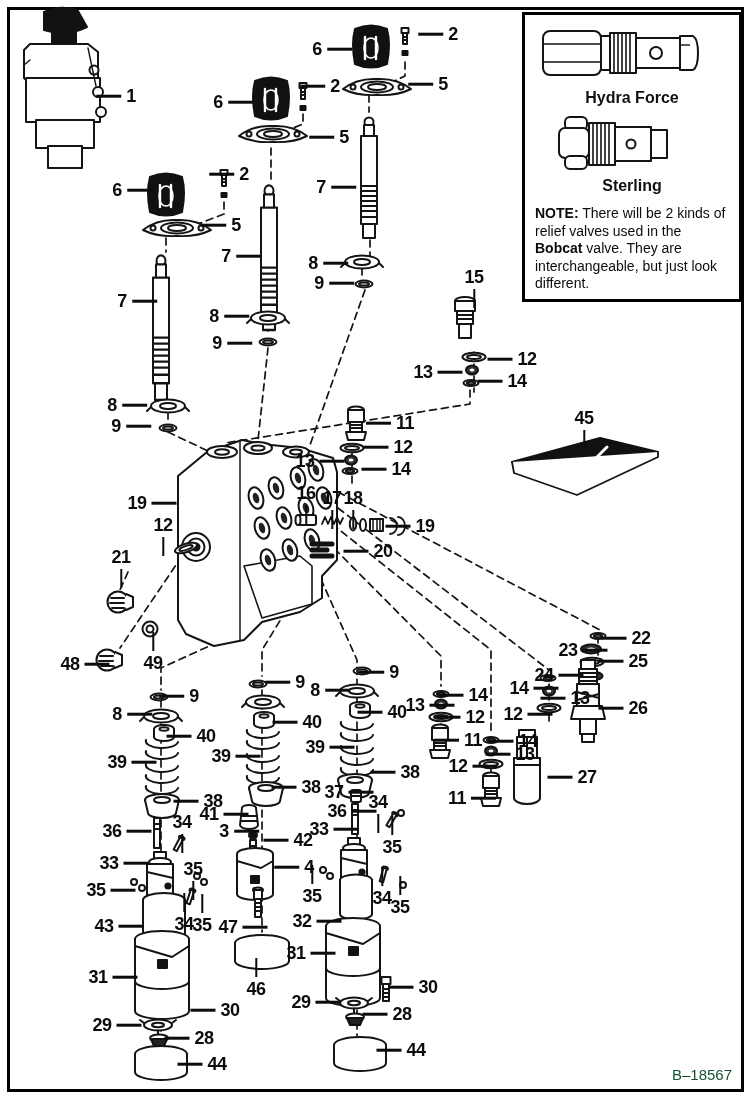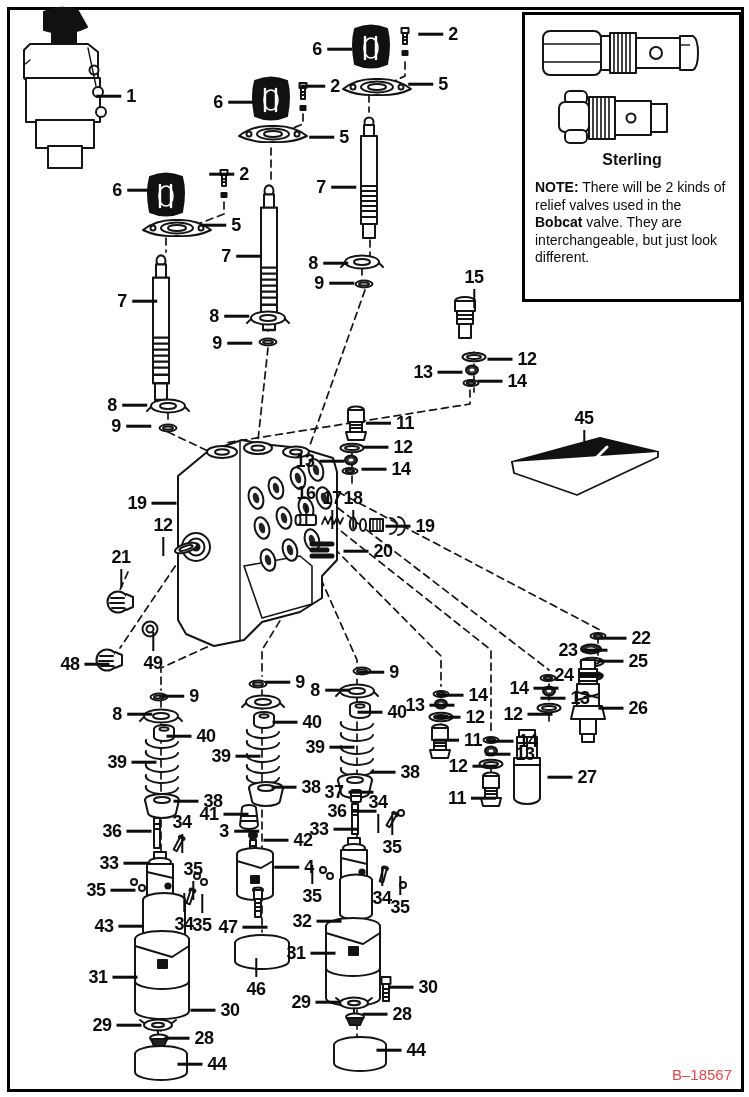--- a/index.html
+++ b/index.html
@@ -14,21 +14,21 @@
   .co .dash{position:absolute;background:#0c0c0c;}
   .dash.dir-r{left:100%;top:50%;width:25px;height:2.6px;margin-left:5px;transform:translateY(-50%);}
   .dash.dir-l{right:100%;top:50%;width:25px;height:2.6px;margin-right:5px;transform:translateY(-50%);}
   .dash.dir-d{top:100%;left:50%;width:2.4px;height:19px;margin-top:3px;transform:translateX(-50%);}
   .dash.dir-u{bottom:100%;left:50%;width:2.4px;height:19px;margin-bottom:3px;transform:translateX(-50%);}
   .inset{position:absolute;left:522px;top:12px;width:220px;height:290px;box-sizing:border-box;
          border:3px solid #000;background:#fff;z-index:3;padding:6px 8px 0 8px;}
   .inset-label{text-align:center;font-weight:bold;font-size:16px;margin:2px 0 6px 0;}
   .inset svg{display:block;margin:0 auto;}
   .note{font-size:14px;line-height:1.25;margin:10px 2px 0 2px;color:#0c0c0c;}
-  .figref{position:absolute;left:672px;top:1066px;font-size:15px;color:#ef4444;z-index:3;}
+  .figref{position:absolute;left:672px;top:1066px;font-size:15px;color:#14532d;z-index:3;}
 </style>
 </head>
 <body>
 
 <div class="page">
   <div class="frame"></div>
 
   <svg class="art" width="749" height="1097" viewBox="0 0 749 1097">
     <defs>
       <g id="washer8">
@@ -445,21 +445,21 @@
       <div class="co" style="left: 306px; top: 493px;"><span>16</span><span class="dash dir-d"></span></div>
       <div class="co" style="left: 332px; top: 498px;"><span>17</span><span class="dash dir-d"></span></div>
       <div class="co" style="left: 353px; top: 498px;"><span>18</span><span class="dash dir-d"></span></div>
       <div class="co" style="left: 425px; top: 526px;"><span>19</span><span class="dash dir-l"></span></div>
       <div class="co" style="left: 383px; top: 551px;"><span>20</span><span class="dash dir-l"></span></div>
       <div class="co" style="left: 70px; top: 664px;"><span>48</span><span class="dash dir-r"></span></div>
       <div class="co" style="left: 153px; top: 663px;"><span>49</span><span class="dash dir-u"></span></div>
       <div class="co" style="left: 641px; top: 638px;"><span>22</span><span class="dash dir-l"></span></div>
       <div class="co" style="left: 568px; top: 650px;"><span>23</span><span class="dash dir-r"></span></div>
       <div class="co" style="left: 638px; top: 661px;"><span>25</span><span class="dash dir-l"></span></div>
-      <div class="co" style="left: 564px; top: 675px;"><span>24</span><span class="dash dir-r"></span></div>
+      <div class="co" style="left: 544px; top: 675px;"><span>24</span><span class="dash dir-r"></span></div>
       <div class="co" style="left: 519px; top: 688px;"><span>14</span><span class="dash dir-r"></span></div>
       <div class="co" style="left: 580px; top: 698px;"><span>13</span><span class="dash dir-l"></span></div>
       <div class="co" style="left: 638px; top: 708px;"><span>26</span><span class="dash dir-l"></span></div>
       <div class="co" style="left: 513px; top: 714px;"><span>12</span><span class="dash dir-r"></span></div>
       <div class="co" style="left: 528px; top: 741px;"><span>14</span><span class="dash dir-l"></span></div>
       <div class="co" style="left: 525px; top: 754px;"><span>13</span><span class="dash dir-l"></span></div>
       <div class="co" style="left: 587px; top: 777px;"><span>27</span><span class="dash dir-l"></span></div>
       <div class="co" style="left: 478px; top: 695px;"><span>14</span><span class="dash dir-l"></span></div>
       <div class="co" style="left: 475px; top: 717px;"><span>12</span><span class="dash dir-l"></span></div>
       <div class="co" style="left: 473px; top: 740px;"><span>11</span><span class="dash dir-l"></span></div>
@@ -522,20 +522,21 @@
         <path d="M4 23 h58 M4 41 h58" stroke-width="1.6"></path>
         <rect x="62" y="15" width="9" height="34" fill="#fff"></rect>
         <rect x="71" y="12" width="26" height="40" fill="#fff"></rect>
         <path d="M75 12 v40 M79 12 v40 M83 12 v40 M87 12 v40 M91 12 v40" stroke-width="1.6"></path>
         <rect x="97" y="17" width="44" height="30" fill="#fff"></rect>
         <circle cx="117" cy="32" r="6" fill="#fff"></circle>
         <path d="M141 15 h13 q5 3 5 17 t-5 17 h-13 Z" fill="#fff"></path>
         <path d="M141 24 h10" stroke-width="1.4"></path>
       </g>
     </svg>
+    <div class="inset-label">Hydra Force</div>
     <svg width="186" height="62" viewBox="0 0 186 62">
       <g stroke="#141414" stroke-width="2" fill="none" stroke-linejoin="round">
         <rect x="26" y="4" width="22" height="13" rx="5" fill="#fff"></rect>
         <rect x="20" y="15" width="30" height="30" rx="6" fill="#fff"></rect>
         <rect x="26" y="43" width="22" height="13" rx="5" fill="#fff"></rect>
         <rect x="50" y="10" width="26" height="42" fill="#fff"></rect>
         <path d="M54 10 v42 M58 10 v42 M62 10 v42 M66 10 v42 M70 10 v42" stroke-width="1.6"></path>
         <rect x="76" y="14" width="36" height="34" fill="#fff"></rect>
         <circle cx="92" cy="31" r="4.5" fill="#fff"></circle>
         <rect x="112" y="17" width="16" height="28" fill="#fff"></rect>

